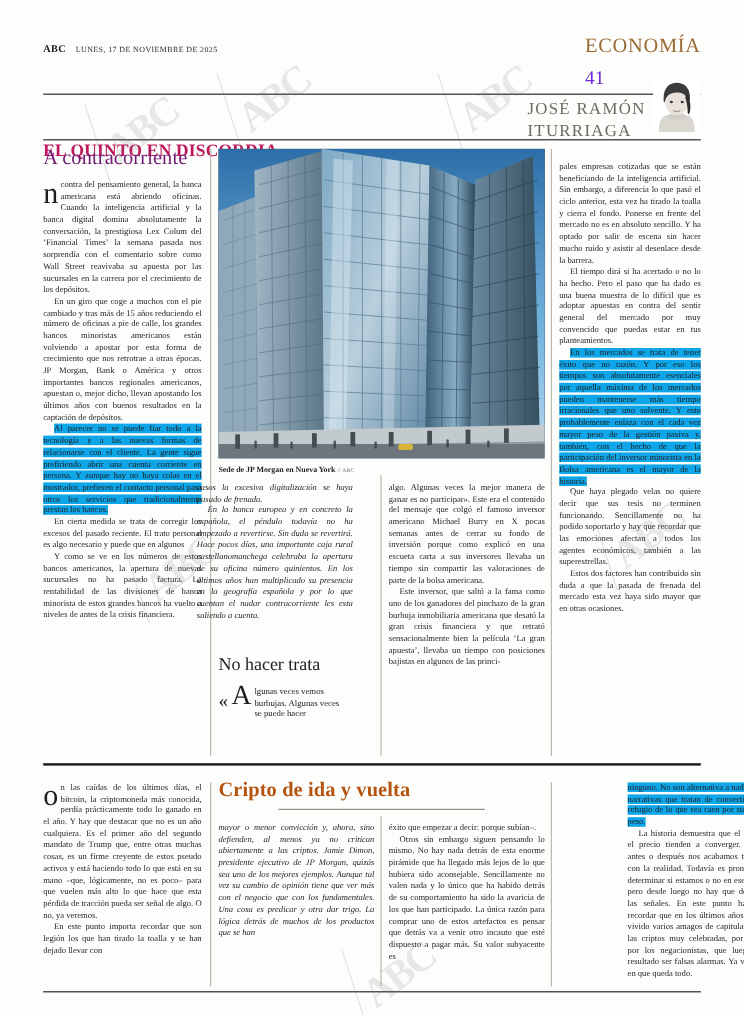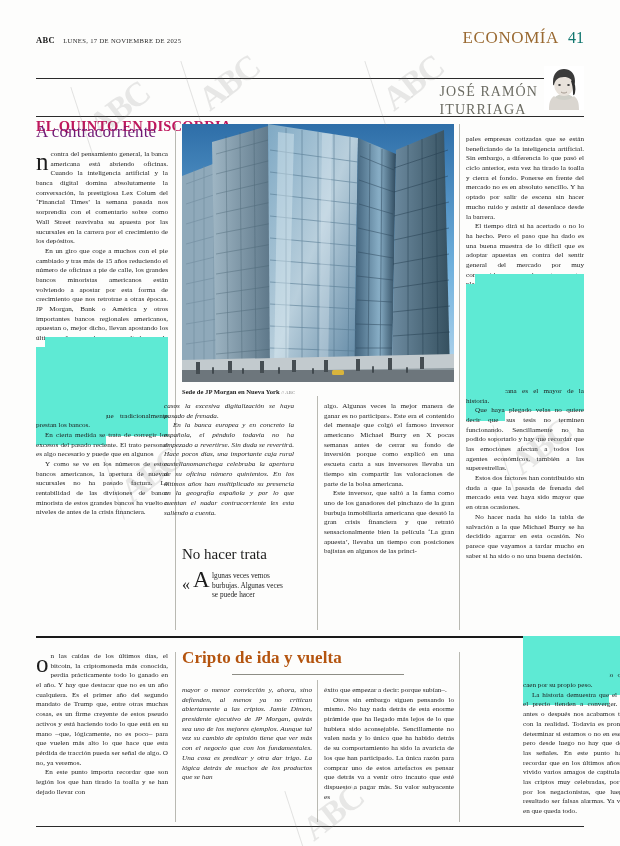--- a/index.html
+++ b/index.html
@@ -76,31 +76,32 @@
   .mast-date {
     font-family: "Liberation Serif", serif;
     font-size: 6.6px;
     letter-spacing: 0.35px;
     color: #2a2a2a;
   }
   .mast-right {
     display: flex;
     align-items: baseline;
     gap: 9px;
+    flex-direction: column;
   }
   .section-name {
     font-family: "Liberation Serif", serif;
     font-size: 17px;
     letter-spacing: 0.6px;
     color: #9a6a32;
   }
   .page-num {
     font-family: "Liberation Serif", serif;
     font-size: 16px;
-    color: #0f766e;
+    color: #6d28d9;
   }
 
   
   .kicker-band {
     position: absolute;
     left: 36px;
     top: 78px;
     right: 36px;
     height: 36px;
   }
@@ -193,23 +194,23 @@
   .dropcap::first-letter {
     float: left;
     font-family: "Liberation Serif", serif;
     font-size: 25px;
     line-height: 0.82;
     padding: 2px 2px 0 0;
     font-weight: 400;
   }
 
   mark.hl {
-    background: #5eead4;
-    color: #1d1d1d;
-    padding: 16px;
+    background: #0ea5e9;
+    color: #1d1d1d;
+    padding: 0;
   }
 
   
   .photo {
     position: absolute;
     left: 146px;
     top: 2px;
     width: 272px;
     height: 258px;
     overflow: hidden;
@@ -533,21 +534,20 @@
       <p class="noindent">algo. Algunas veces la mejor manera de ganar es no participar». Este era el contenido del mensaje que colgó el famoso inversor americano Michael Burry en X pocas semanas antes de cerrar su fondo de inversión porque como explicó en una escueta carta a sus inversores llevaba un tiempo sin compartir las valoraciones de parte de la bolsa americana.</p>
       <p>Este inversor, que saltó a la fama como uno de los ganadores del pinchazo de la gran burbuja inmobiliaria americana que desató la gran crisis financiera y que retrató sensacionalmente bien la película ‘La gran apuesta’, llevaba un tiempo con posiciones bajistas en algunos de las princi-</p>
     </div>
 
     <div class="col" style="left:430px; top:2px; width:118px;margin-top:11px;">
       <p class="noindent">pales empresas cotizadas que se están beneficiando de la inteligencia artificial. Sin embargo, a diferencia lo que pasó el ciclo anterior, esta vez ha tirado la toalla y cierra el fondo. Ponerse en frente del mercado no es en absoluto sencillo. Y ha optado por salir de escena sin hacer mucho ruido y asistir al desenlace desde la barrera.</p>
       <p>El tiempo dirá si ha acertado o no lo ha hecho. Pero el paso que ha dado es una buena muestra de lo difícil que es adoptar apuestas en contra del sentir general del mercado por muy convencido que puedas estar en tus planteamientos.</p>
       <p><mark class="hl">En los mercados se trata de tener éxito que no razón. Y por eso los tiempos son absolutamente esenciales por aquella máxima de los mercados pueden mantenerse más tiempo irracionales que uno solvente. Y esto probablemente enlaza con el cada vez mayor peso de la gestión pasiva y, también, con el hecho de que la participación del inversor minorista en la Bolsa americana es el mayor de la historia.</mark></p>
       <p>Que haya plegado velas no quiere decir que sus tesis no terminen funcionando. Sencillamente no ha podido soportarlo y hay que recordar que las emociones afectan a todos los agentes económicos, también a las superestrellas.</p>
       <p>Estos dos factores han contribuido sin duda a que la pasada de frenada del mercado esta vez haya sido mayor que en otras ocasiones.</p>
-      <p>No hacer nada ha sido la tabla de salvación a la que Michael Burry se ha decidido agarrar en esta ocasión. No parece que vayamos a tardar mucho en saber si ha sido o no una buena decisión.</p>
     </div>
   </div>
 
   <div class="art-divider"></div>
 
   <div class="art2">
 
     <div class="headline2">Cripto de ida y vuelta</div>
     <div class="head2-rule"></div>
 

